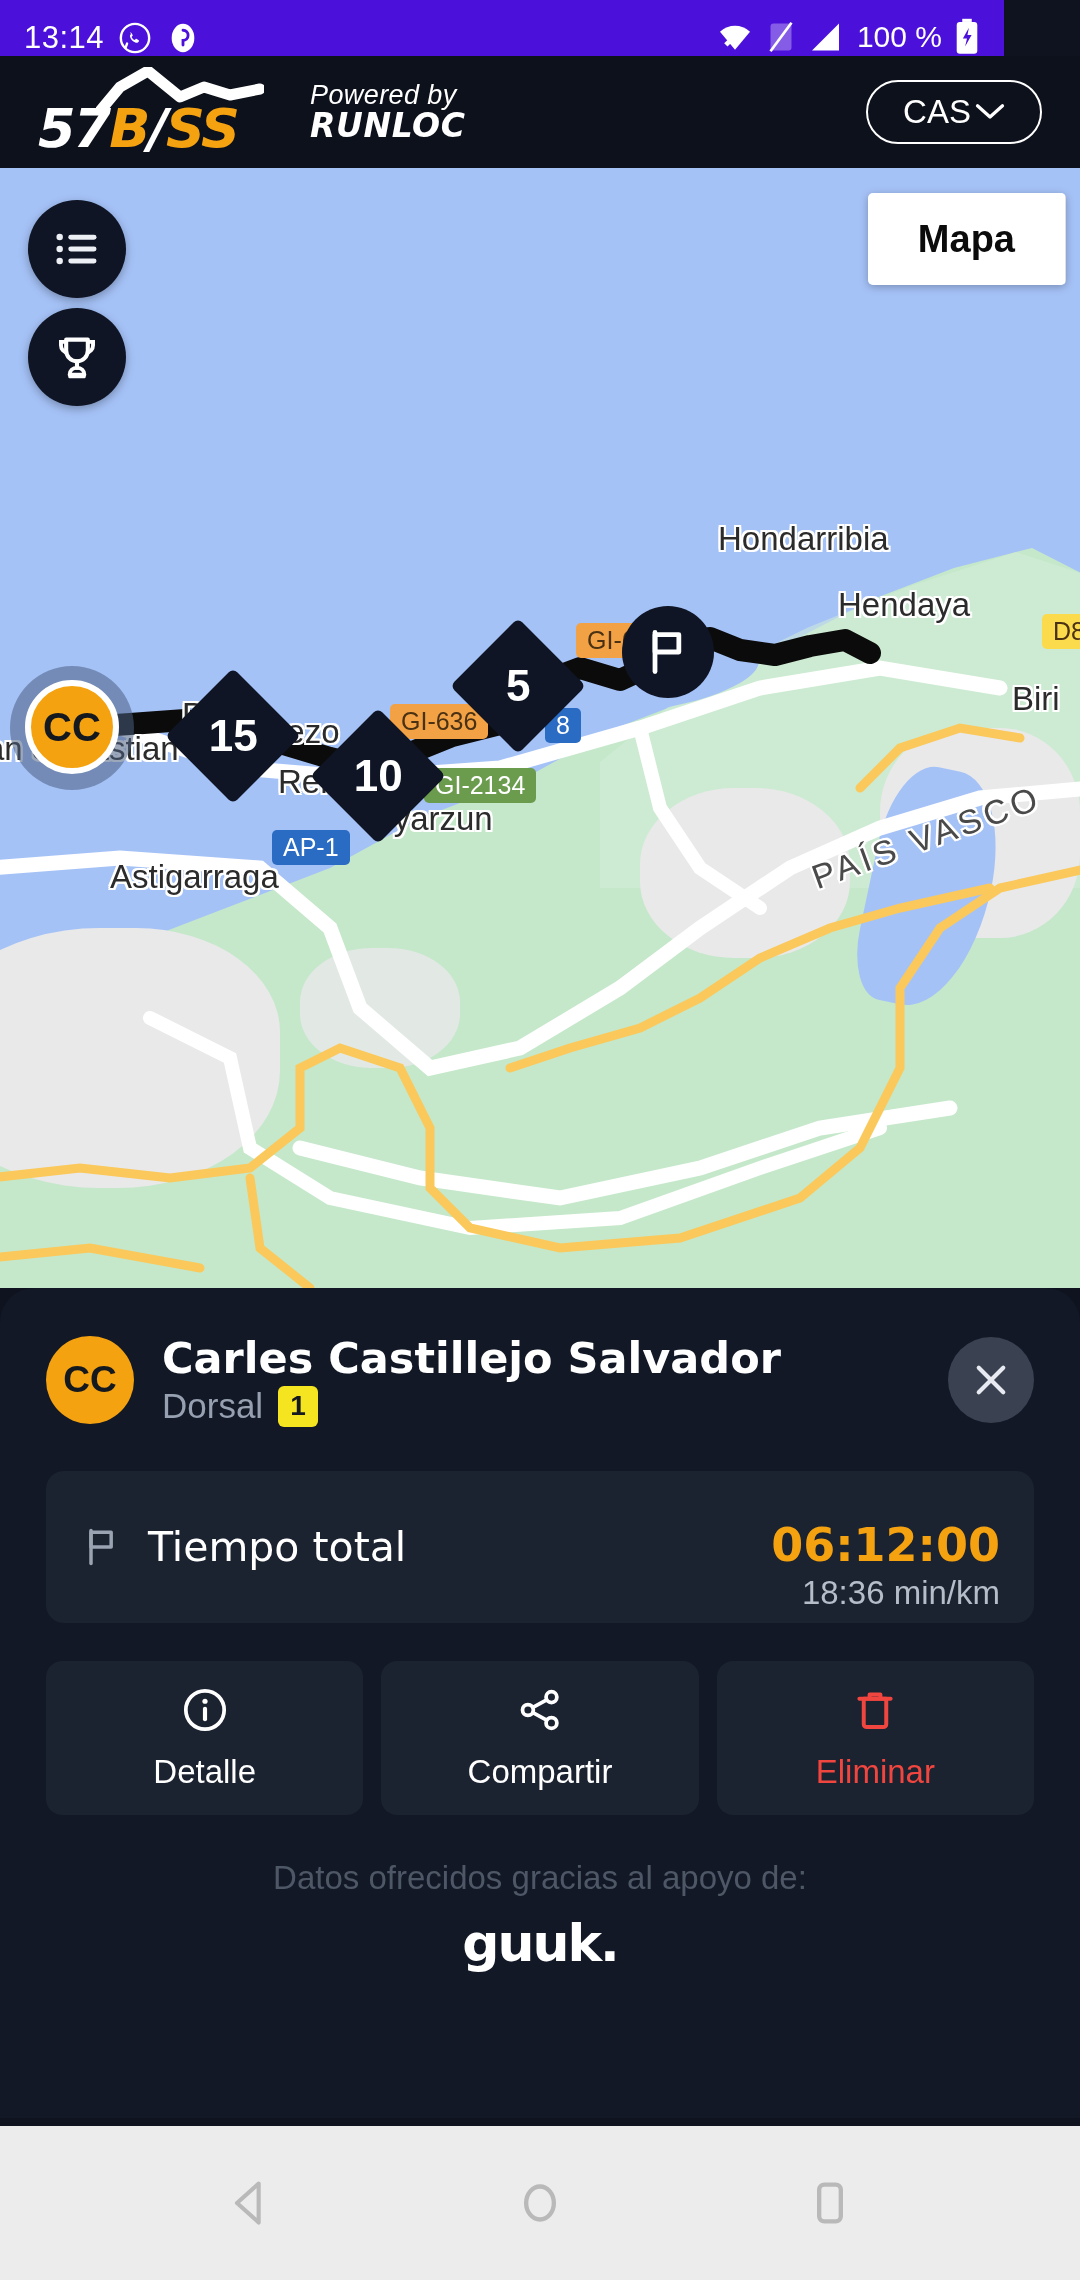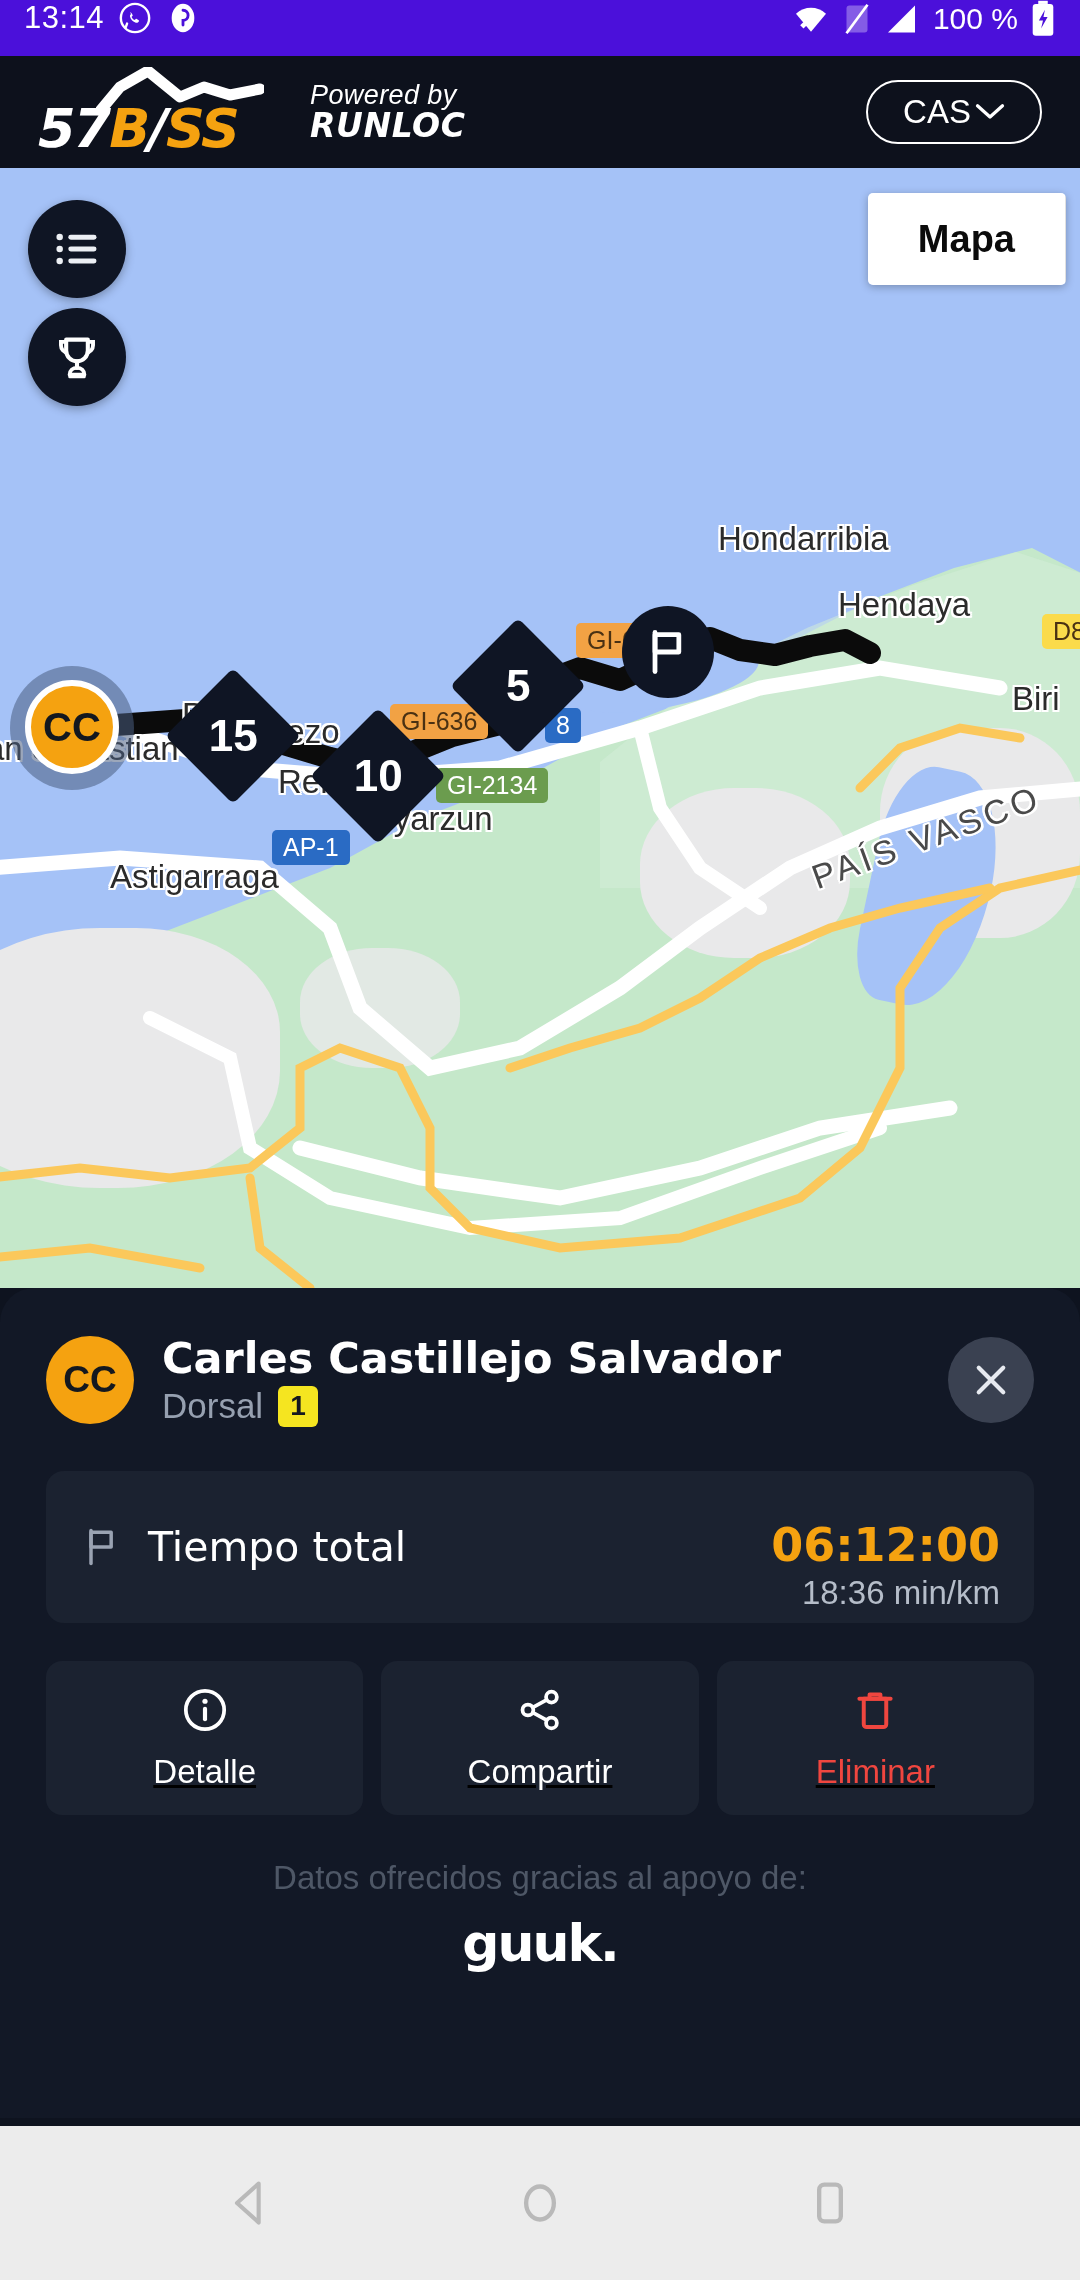--- a/index.html
+++ b/index.html
@@ -6,22 +6,22 @@
   html, body {
     width: 1080px; height: 2280px;
     background: #0e131f;
     font-family: "Liberation Sans", sans-serif;
     overflow: hidden;
   }
   .phone { position: relative; width: 1080px; height: 2280px; overflow: hidden; }
 
   
   .statusbar {
-    position: absolute; top: 0; left: 0; width: 1080px; height: 56px;
-    background: #4B10DA; display: flex; align-items: flex-start;
+    position: absolute; top: 0; left: 0; width: 1004px; height: 56px;
+    background: #4B10DA; display: flex; align-items: flex-end;
     padding: 0 24px; color: #fff;
   }
   .sb-left { display: flex; align-items: center; gap: 14px; }
   .sb-time { font-size: 31px; font-weight: 400; letter-spacing: .5px; }
   .sb-right { margin-left: auto; display: flex; align-items: center; gap: 12px; }
   .sb-batt-text { font-size: 30px; font-weight: 400; }
 
   
   .appheader {
     position: absolute; top: 56px; left: 0; width: 1080px; height: 112px;
@@ -187,21 +187,21 @@
   .stat-left { display: flex; align-items: center; gap: 24px; }
   .stat-label { color: #ffffff; font-size: 41px; font-family: "DejaVu Sans", sans-serif; }
   .stat-right { margin-left: auto; text-align: right; }
   .stat-value {
     color: #F5A210; font-size: 46px; font-weight: 700; line-height: 1.08;
     font-family: "DejaVu Sans", sans-serif;
     margin-top: 40px;
   }
   .stat-sub { color: #b5bdc9; font-size: 33px; margin-top: 4px; }
 
-  .actions { margin-top: 38px; display: flex; gap: 18px; text-decoration: underline; }
+  .actions { margin-top: 38px; display: flex; gap: 18px; }
   .action {
     flex: 1; background: #1b2230; border-radius: 16px; height: 154px;
     display: flex; flex-direction: column; align-items: center;
     justify-content: center; gap: 18px;
   }
   .action-label { font-size: 33px; color: #ffffff; }
   .action.danger .action-label { color: #F0463F; }
 
   .sponsor { margin-top: 44px; text-align: center; }
   .sponsor-text { color: #4e5766; font-size: 33px; }
@@ -317,21 +317,21 @@
     <div class="maplabel" style="left:278px; top:595px;">Renter</div>
     <div class="maplabel" style="left:368px; top:632px;">Oyarzun</div>
     <div class="maplabel" style="left:110px; top:690px;">Astigarraga</div>
     <div class="maplabel" style="left:-14px; top:562px;">an Sebastian</div>
     <div class="maplabel" style="left:182px; top:528px;">Pa</div>
     <div class="maplabel" style="left:1012px; top:512px;">Biri</div>
     <div class="maplabel region" style="left:806px; top:650px; transform:rotate(-20deg);">PAÍS VASCO</div>
 
     <div class="shield orange" style="left:576px; top:455px;">GI-636</div>
     <div class="shield orange" style="left:390px; top:536px;">GI-636</div>
-    <div class="shield green" style="left:436px; top:600px;">GI-2134</div>
+    <div class="shield green" style="left:424px; top:600px;">GI-2134</div>
     <div class="shield blue" style="left:272px; top:662px;">AP-1</div>
     <div class="shield blue" style="left:545px; top:540px;">8</div>
     <div class="shield yellow" style="left:1042px; top:446px;">D81</div>
 
     <div class="km-marker" style="left:185px; top:520px;">
       <span>15</span>
     </div>
     <div class="km-marker" style="left:330px; top:560px;">
       <span>10</span>
     </div>

